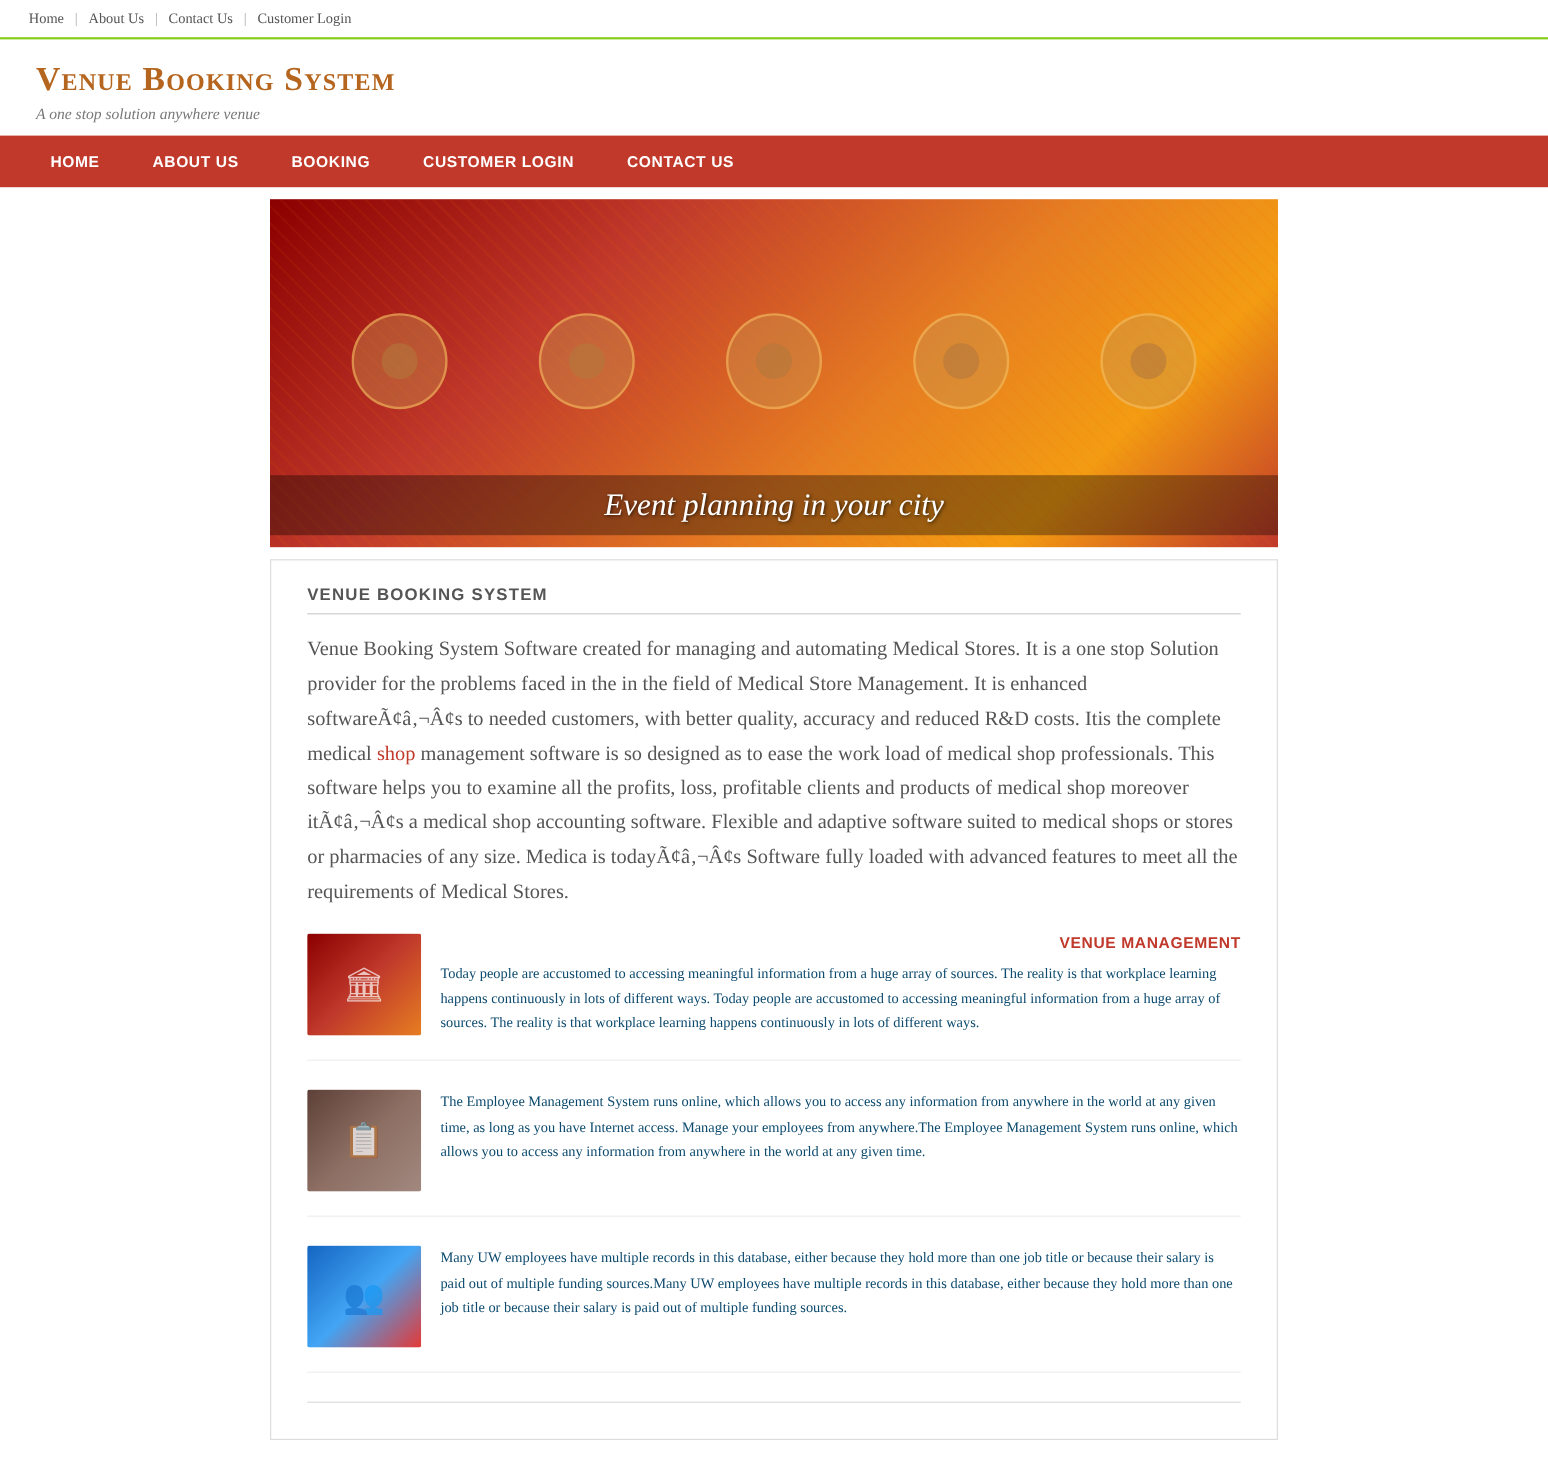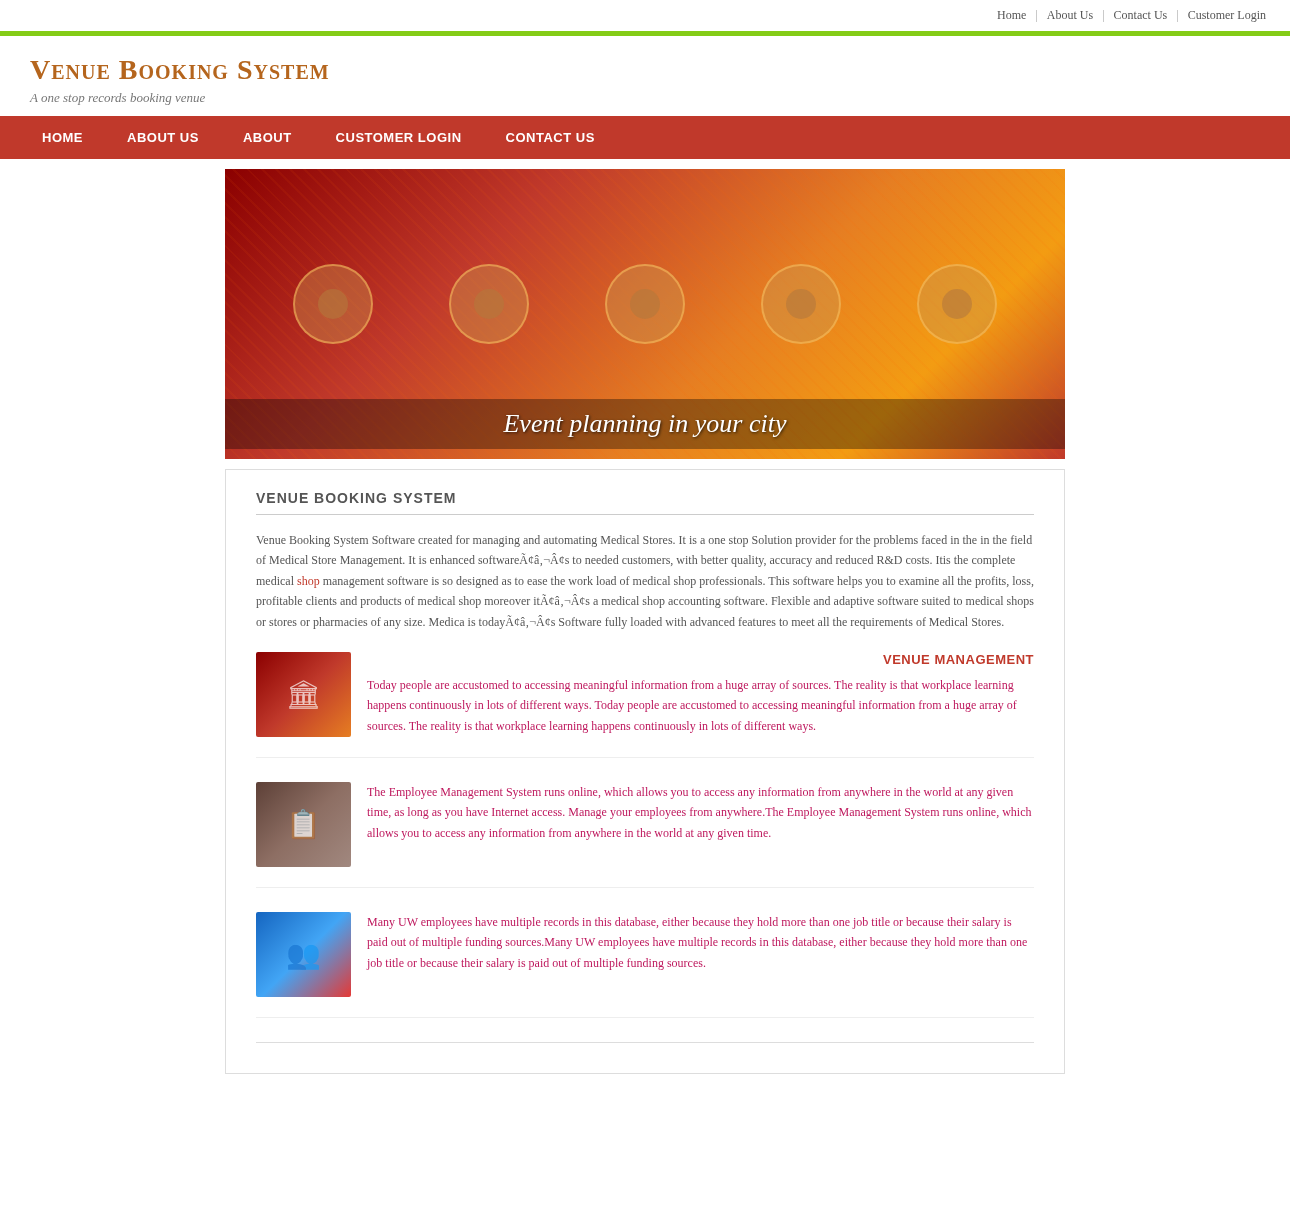--- a/index.html
+++ b/index.html
@@ -1,25 +1,24 @@
 <!DOCTYPE html>
 <html><head>
   <meta charset="utf-8">
   <style>
     * { margin: 0; padding: 0; box-sizing: border-box; }
     body { font-family: Georgia, 'Times New Roman', serif; background: #fff; color: #333; font-size: 13px; }
 
     
     #top-bar {
       background: #fff;
-      text-align: right;
       padding: 8px 20px;
       font-size: 12px;
       color: #555;
-      border-bottom: 5px solid #84cc16;
+      border-bottom: 2px solid #84cc16;
     }
     #top-bar a {
       color: #555;
       text-decoration: none;
       margin: 0 4px;
     }
     #top-bar span.sep { color: #aaa; margin: 0 2px; }
 
     
     #header {
@@ -150,21 +149,21 @@
       color: #555;
       letter-spacing: 1px;
       border-bottom: 1px solid #ccc;
       padding-bottom: 8px;
       margin-bottom: 15px;
       font-family: Arial, sans-serif;
     }
 
     
     .intro-text {
-      font-size: 12px;
+      font-size: 17px;
       color: #555;
       line-height: 1.7;
       margin-bottom: 20px;
     }
     .intro-text a {
       color: #c0392b;
       text-decoration: none;
     }
 
     
@@ -220,21 +219,21 @@
       font-size: 13px;
       font-weight: bold;
       color: #c0392b;
       margin-bottom: 8px;
       letter-spacing: 0.5px;
       font-family: Arial, sans-serif;
       text-align: right;
     }
     .feature-desc {
       font-size: 12px;
-      color: #be185d;
+      color: #0c4a6e;
       line-height: 1.7;
     }
 
     
     .footer-divider {
       border: none;
       border-top: 1px solid #ddd;
       margin: 20px 0 0 0;
     }
   </style>
@@ -246,33 +245,33 @@
   <span class="sep">|</span>
   <a href="#">About Us</a>
   <span class="sep">|</span>
   <a href="#">Contact Us</a>
   <span class="sep">|</span>
   <a href="#">Customer Login</a>
 </div>
 
 <div id="header">
   <div id="site-title">Venue Booking System</div>
-  <div id="site-subtitle">A one stop records booking venue</div>
+  <div id="site-subtitle">A one stop solution anywhere venue</div>
 </div>
 
 <nav id="nav">
   <ul>
     <li>
         <a href="#">HOME</a>
       </li>
     <li>
         <a href="#">ABOUT US</a>
       </li>
     <li>
-        <a href="#">ABOUT</a>
+        <a href="#">BOOKING</a>
       </li>
     <li>
         <a href="#">CUSTOMER LOGIN</a>
       </li>
     <li>
         <a href="#">CONTACT US</a>
       </li>
   </ul>
 </nav>
 

